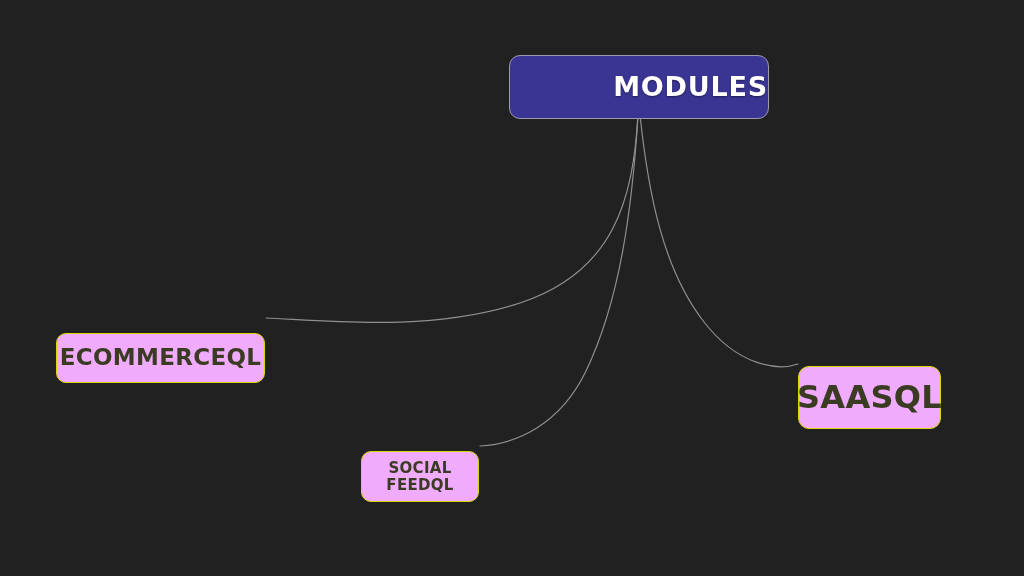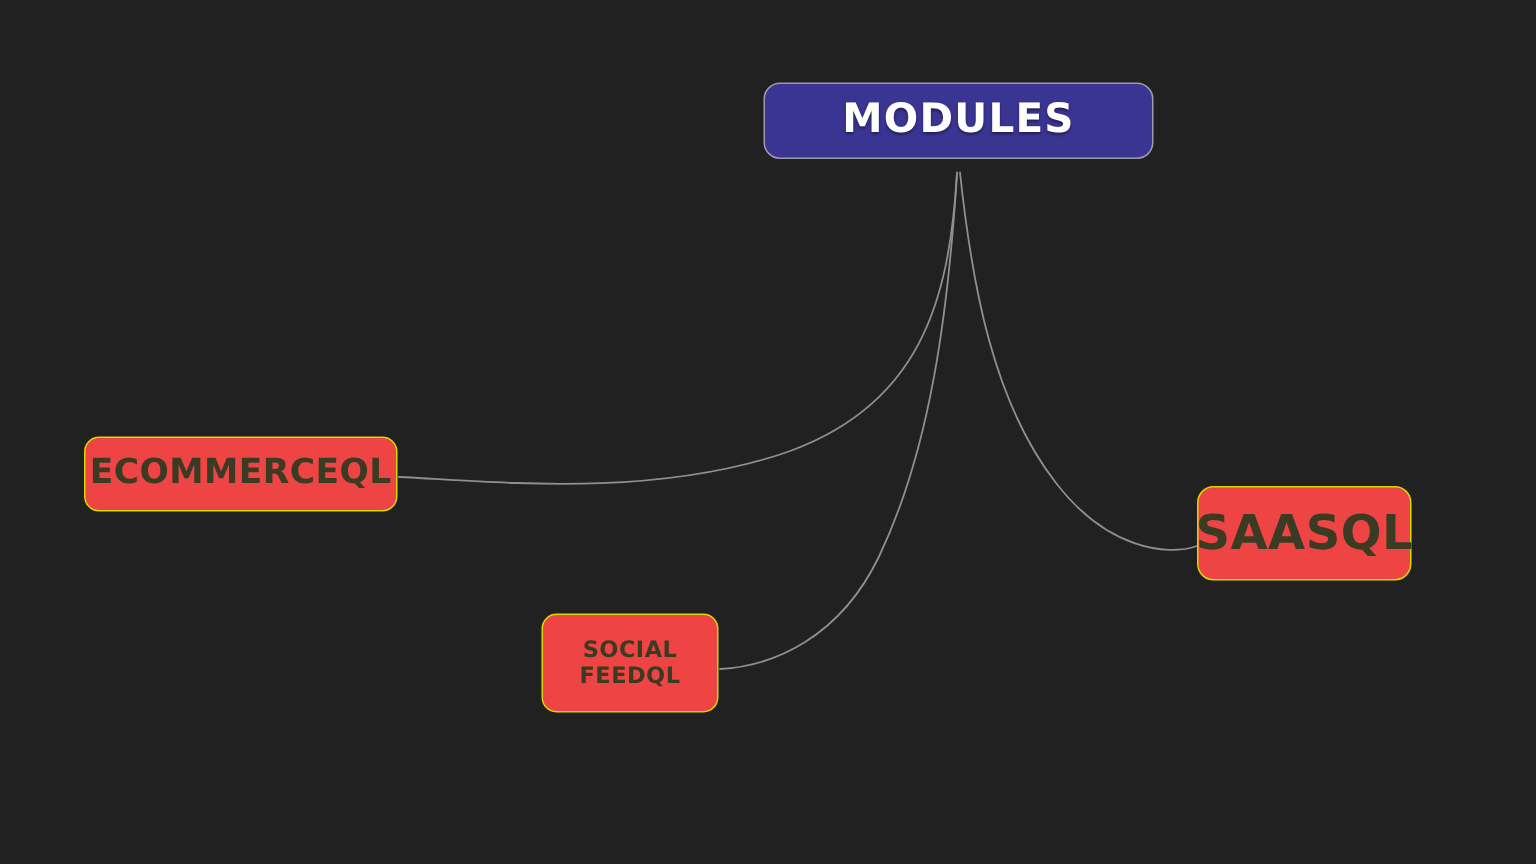--- a/index.html
+++ b/index.html
@@ -36,36 +36,38 @@
     text-align: center;
     line-height: 1.12;
     white-space: pre-line;
     letter-spacing: 0.2px;
   }
   
   #node-modules {
     left: 509px;
     top: 55px;
     width: 260px;
-    height: 51px;
+    height: 64px;
     background: #3a3593;
     border: 1.5px solid #9b9bad;
     border-radius: 11px;
     color: #ffffff;
     font-size: 27px;
     font-weight: 700;
     letter-spacing: 0.8px;
     text-shadow: 0 1px 2px rgba(0,0,0,0.45);
+    justify-content: flex-end;
   }
   
   .leaf {
-    background: #ef4444;
+    background: #f0abfc;
     border: 1.5px solid #d8d800;
     color: #3b3b24;
     font-weight: 700;
+    margin-top: 42px;
   }
   #node-ecommerceql {
     left: 56px;
     top: 291px;
     width: 209px;
     height: 50px;
     border-radius: 10px;
     font-size: 23px;
     letter-spacing: 0.3px;
   }
@@ -76,21 +78,21 @@
     height: 63px;
     border-radius: 11px;
     font-size: 32px;
     font-weight: 600;
     letter-spacing: 0.3px;
   }
   #node-socialfeedql {
     left: 361px;
     top: 409px;
     width: 118px;
-    height: 66px;
+    height: 51px;
     border-radius: 10px;
     font-size: 15px;
     letter-spacing: 0.3px;
   }
 </style>
 </head>
 <body>
 
 <div id="canvas">
 

